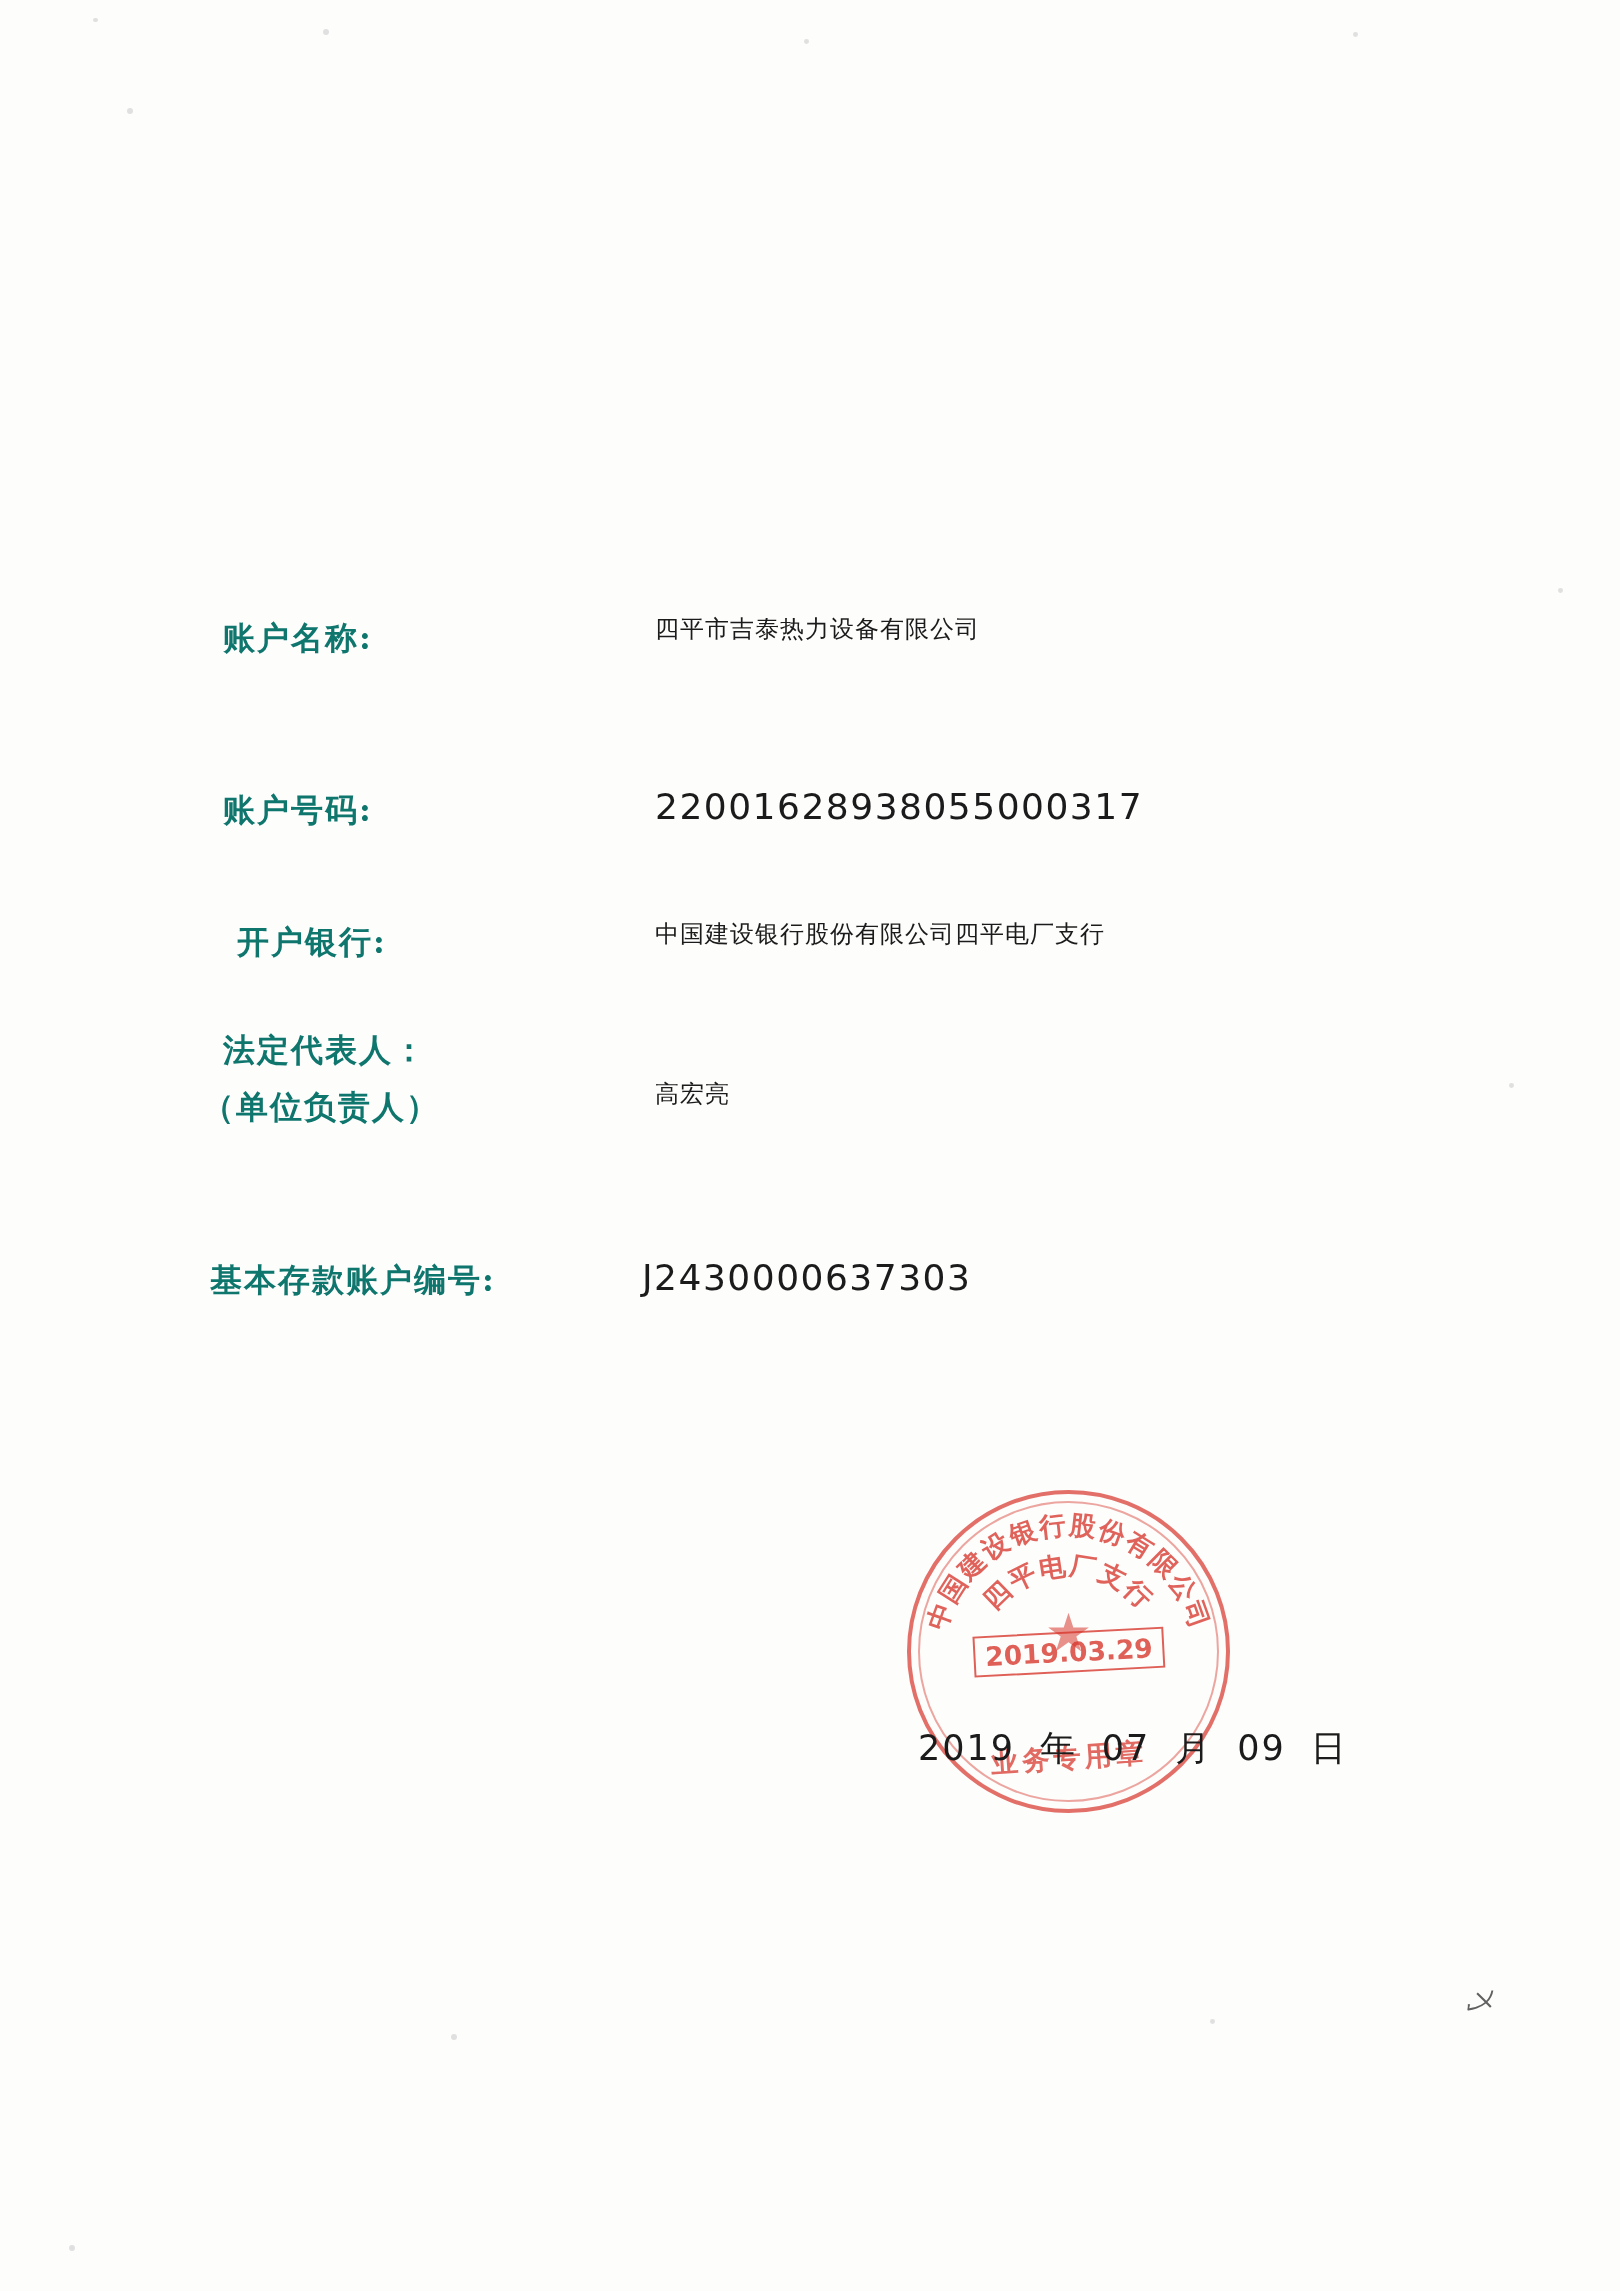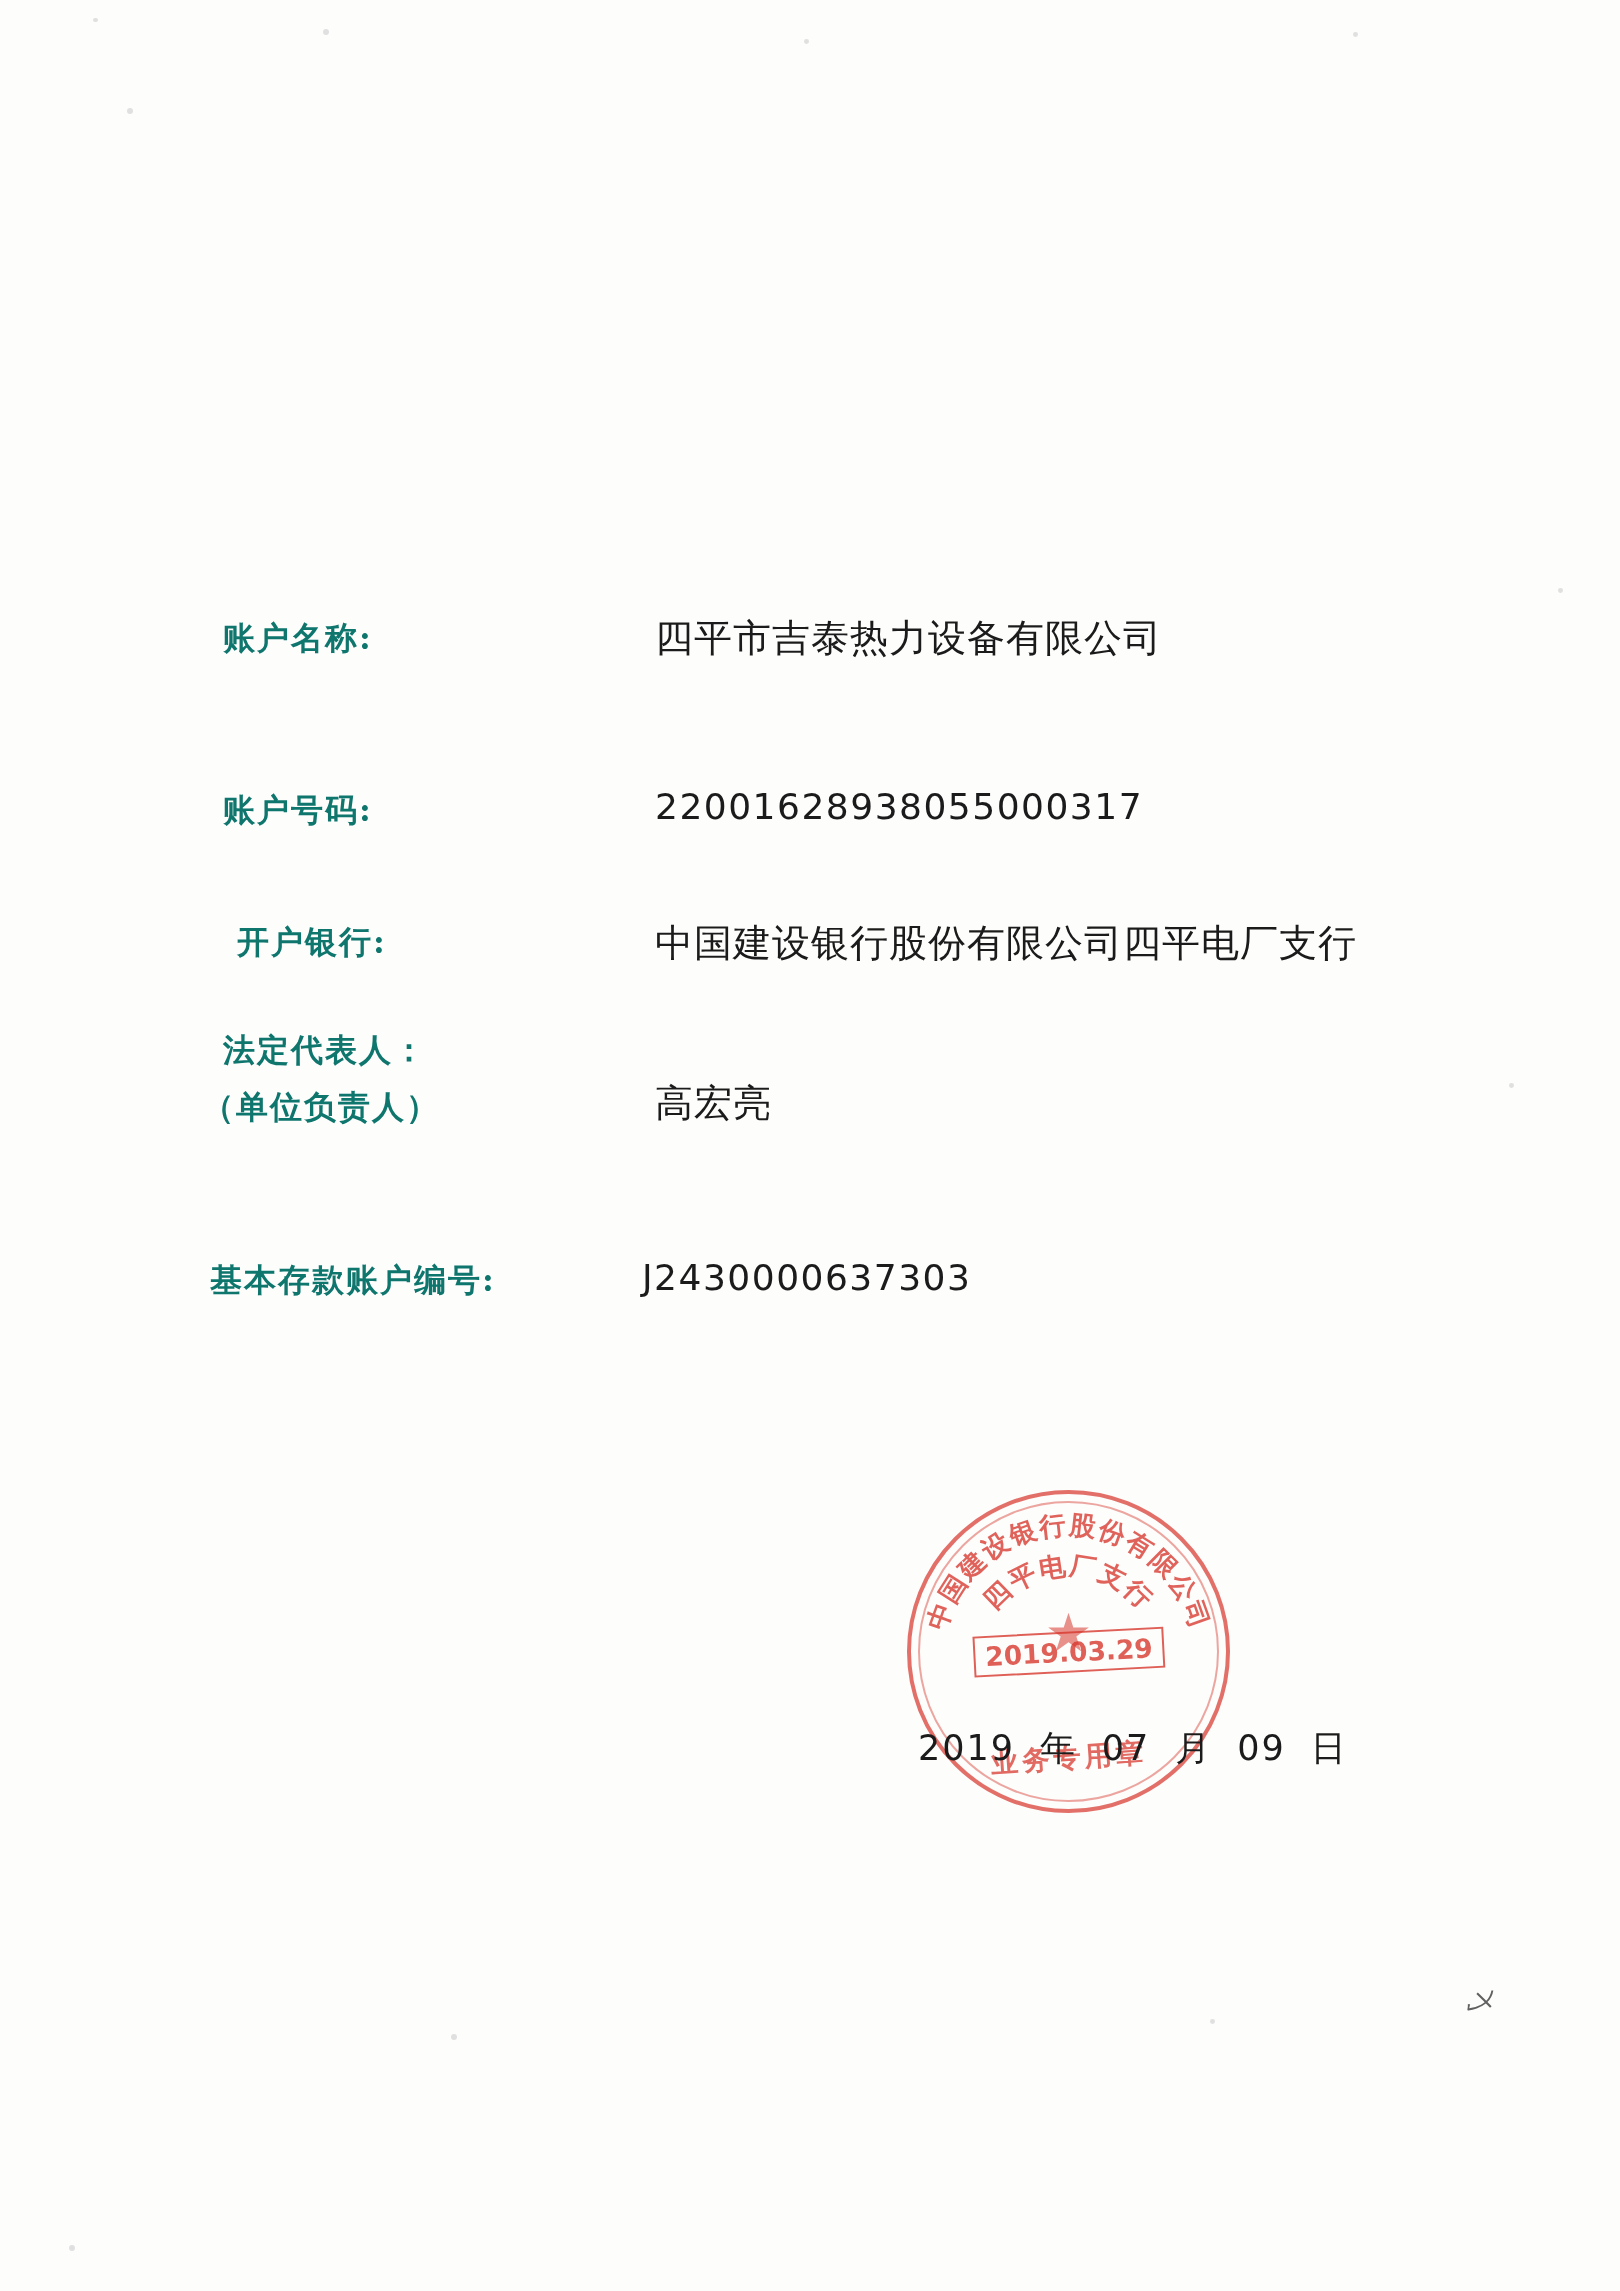--- a/index.html
+++ b/index.html
@@ -53,21 +53,21 @@
     font-family: "DejaVu Serif", "Liberation Serif", serif;
     font-size: 32px;
     font-weight: bold;
     color: #0f766e;
     letter-spacing: 2px;
     white-space: nowrap;
   }
   .field .value {
     position: absolute;
     font-family: Liberation Sans, sans-serif;
-    font-size: 38px;
+    font-size: 24px;
     color: #1b1b1b;
     letter-spacing: 1px;
     white-space: nowrap;
   }
   .value.mono {
     font-family: "DejaVu Sans", "Liberation Sans", sans-serif;
     letter-spacing: 1.5px;
     font-size: 36px;
   }
 

